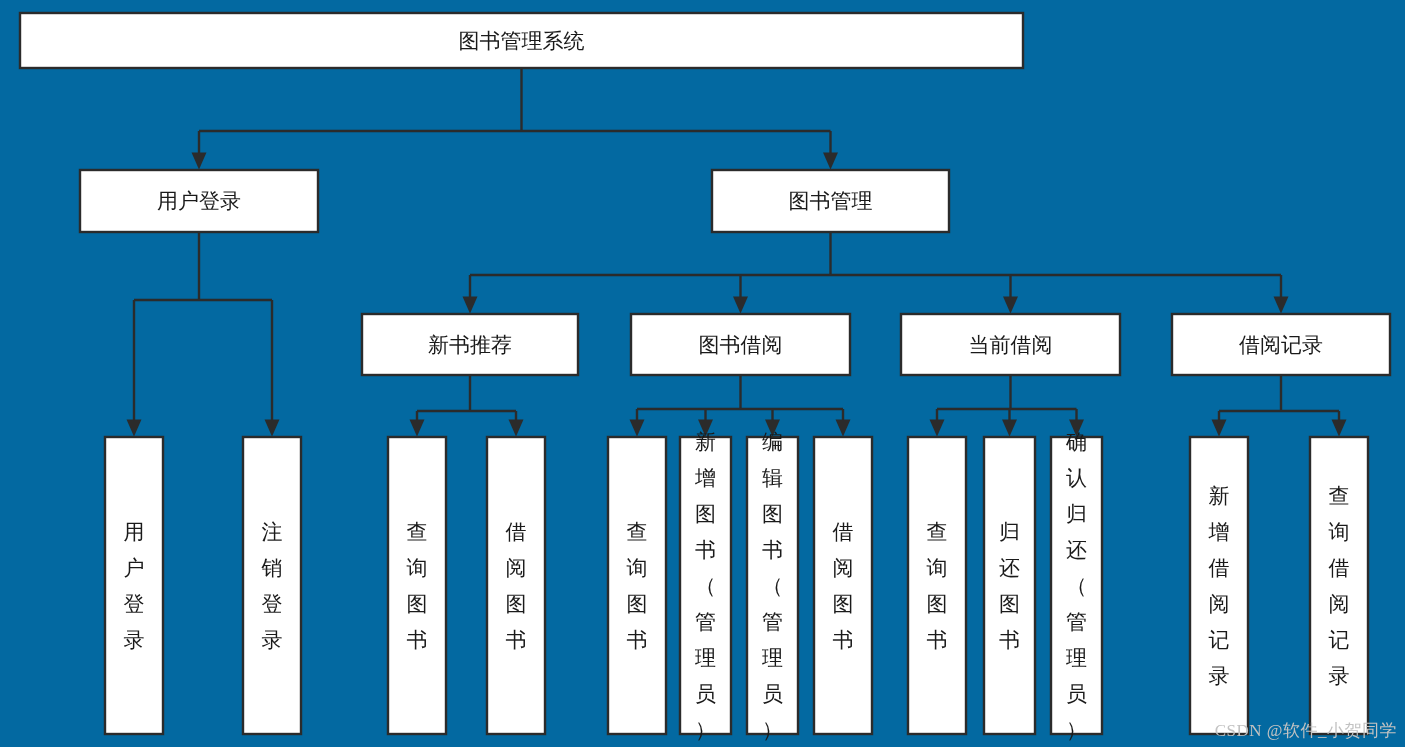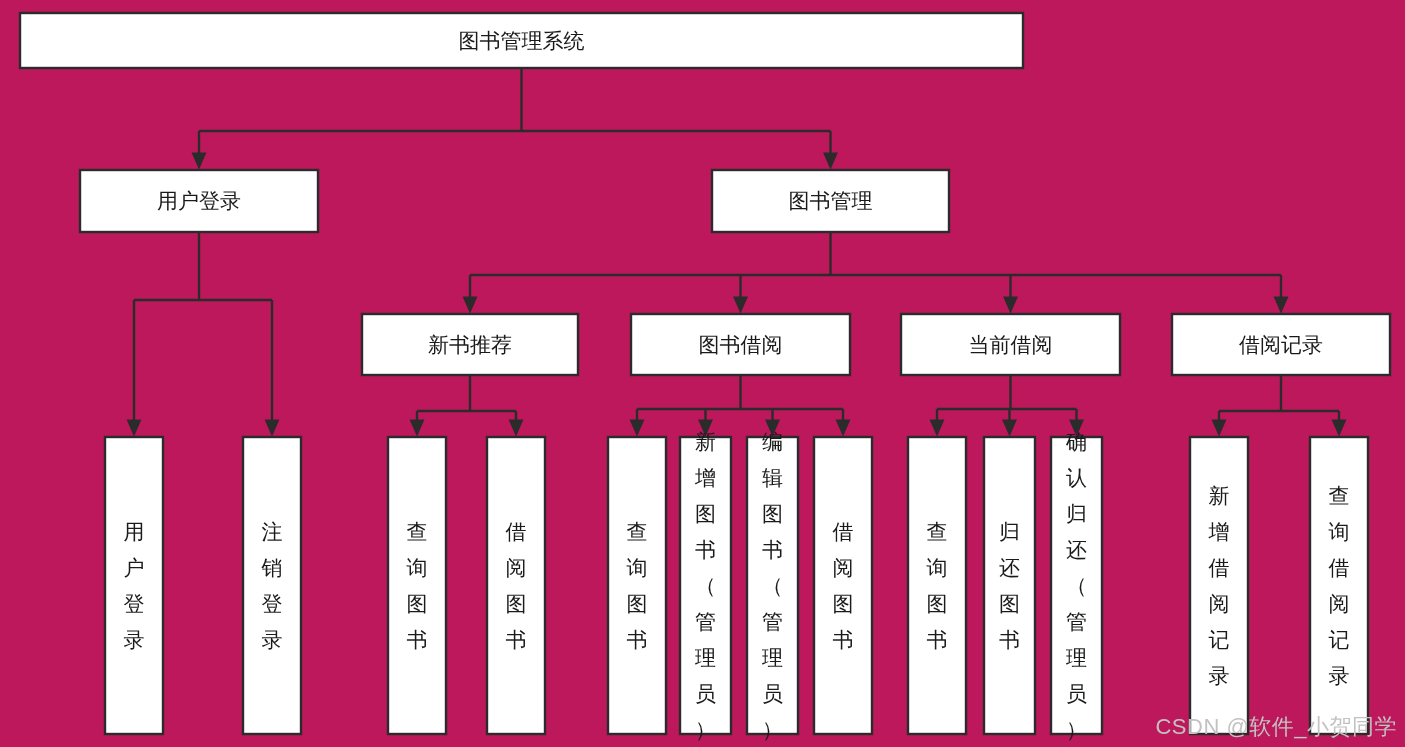--- a/index.html
+++ b/index.html
@@ -10,21 +10,21 @@
   body {
     width: 1405px;
     height: 747px;
     font-family: "DejaVu Sans", "Liberation Sans", sans-serif;
     overflow: hidden;
   }
   #diagram-root {
     position: relative;
     width: 1405px;
     height: 747px;
-    background: #be185d;
+    background: #0369a1;
   }
   svg#tree-svg {
     position: absolute;
     left: 0;
     top: 0;
     width: 1405px;
     height: 747px;
     display: block;
   }
   .node-box {
@@ -52,22 +52,22 @@
   .node-label-v {
     font-family: "DejaVu Sans", "Liberation Sans", sans-serif;
     font-size: 21px;
     fill: #1a1a1a;
     text-anchor: middle;
   }
   .watermark {
     position: absolute;
     right: 8px;
     bottom: 5px;
-    font-family: Liberation Sans, sans-serif;
-    font-size: 22px;
+    font-family: Liberation Serif, serif;
+    font-size: 17px;
     color: #c2c2c2;
     letter-spacing: 0.5px;
     white-space: nowrap;
     user-select: none;
   }
 </style>
 </head>
 <body>
 
 <div id="diagram-root">

